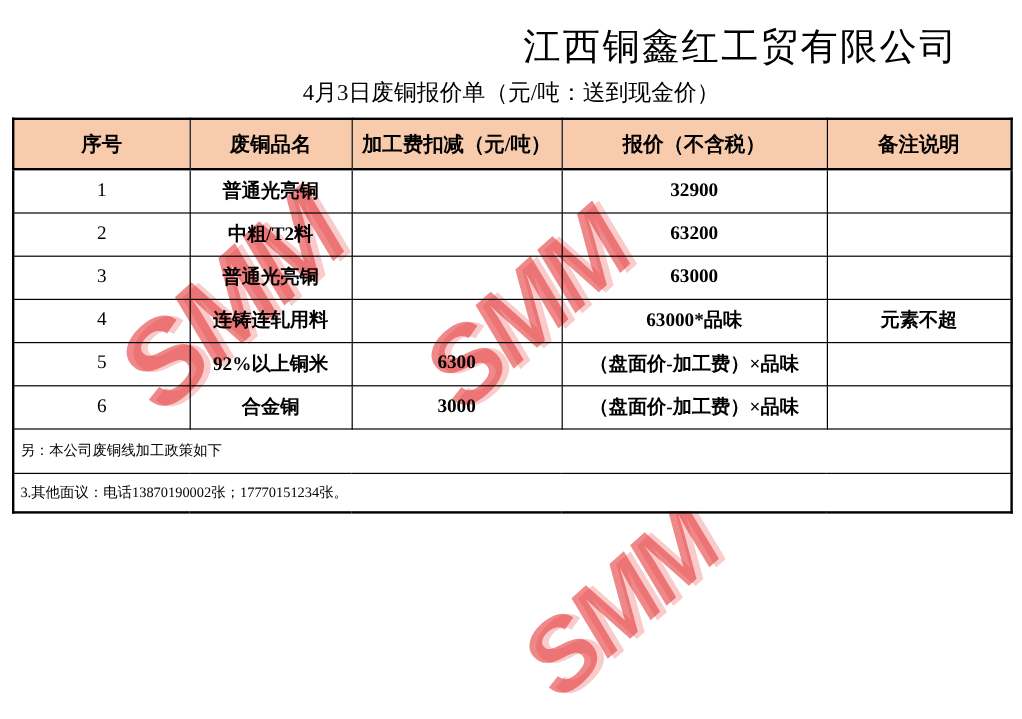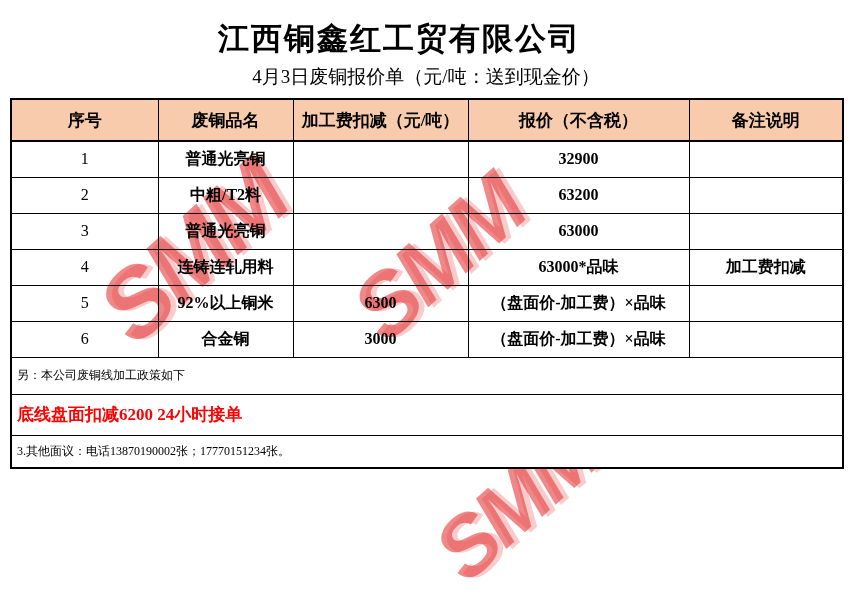--- a/index.html
+++ b/index.html
@@ -4,21 +4,21 @@
 <style>
   * { margin:0; padding:0; box-sizing:border-box; }
   html,body { background:#ffffff; }
   body { font-family:"Liberation Serif","DejaVu Serif",serif; }
   .sheet {
     position:relative; width:852px; height:599px;
     background:#ffffff; overflow:hidden;
   }
   .page-title {
     position:absolute; top:18px; left:0; width:799px;
-    text-align:center; font-size:31px; font-weight:bold; color:#000;
+    text-align:right; font-size:31px; font-weight:normal; color:#000;
     letter-spacing:2px; z-index:3;
   }
   .page-subtitle {
     position:absolute; top:64px; left:0; width:852px;
     text-align:center; font-size:19px; color:#000; z-index:3;
   }
   .watermark {
     position:absolute; z-index:1; pointer-events:none;
     font-family:"Liberation Sans","DejaVu Sans",sans-serif;
     font-style:italic; font-weight:900;
@@ -106,42 +106,39 @@
         <td class="cell-product">普通光亮铜</td>
         <td class="cell-fee"></td>
         <td class="cell-price">63000</td>
         <td class="cell-note"></td>
       </tr>
       <tr class="data-row">
         <td class="cell-serial">4</td>
         <td class="cell-product">连铸连轧用料</td>
         <td class="cell-fee"></td>
         <td class="cell-price">63000*品味</td>
-        <td class="cell-note">加工费扣减</td>
+        <td class="cell-note">元素不超</td>
       </tr>
       <tr class="data-row">
         <td class="cell-serial">5</td>
         <td class="cell-product">92%以上铜米</td>
         <td class="cell-fee">6300</td>
         <td class="cell-price">（盘面价-加工费）×品味</td>
         <td class="cell-note"></td>
       </tr>
       <tr class="data-row">
         <td class="cell-serial">6</td>
         <td class="cell-product">合金铜</td>
         <td class="cell-fee">3000</td>
         <td class="cell-price">（盘面价-加工费）×品味</td>
         <td class="cell-note"></td>
       </tr>
 
       <tr class="foot-row fr-0">
         <td colspan="5">另：本公司废铜线加工政策如下</td>
       </tr>
-      <tr class="foot-row fr-1">
-        <td colspan="5">底线盘面扣减6200 24小时接单</td>
-      </tr>
       <tr class="foot-row fr-5">
         <td colspan="5">3.其他面议：电话13870190002张；17770151234张。</td>
       </tr>
     </tbody>
   </table>
 
 </div>
 
 </body></html>

